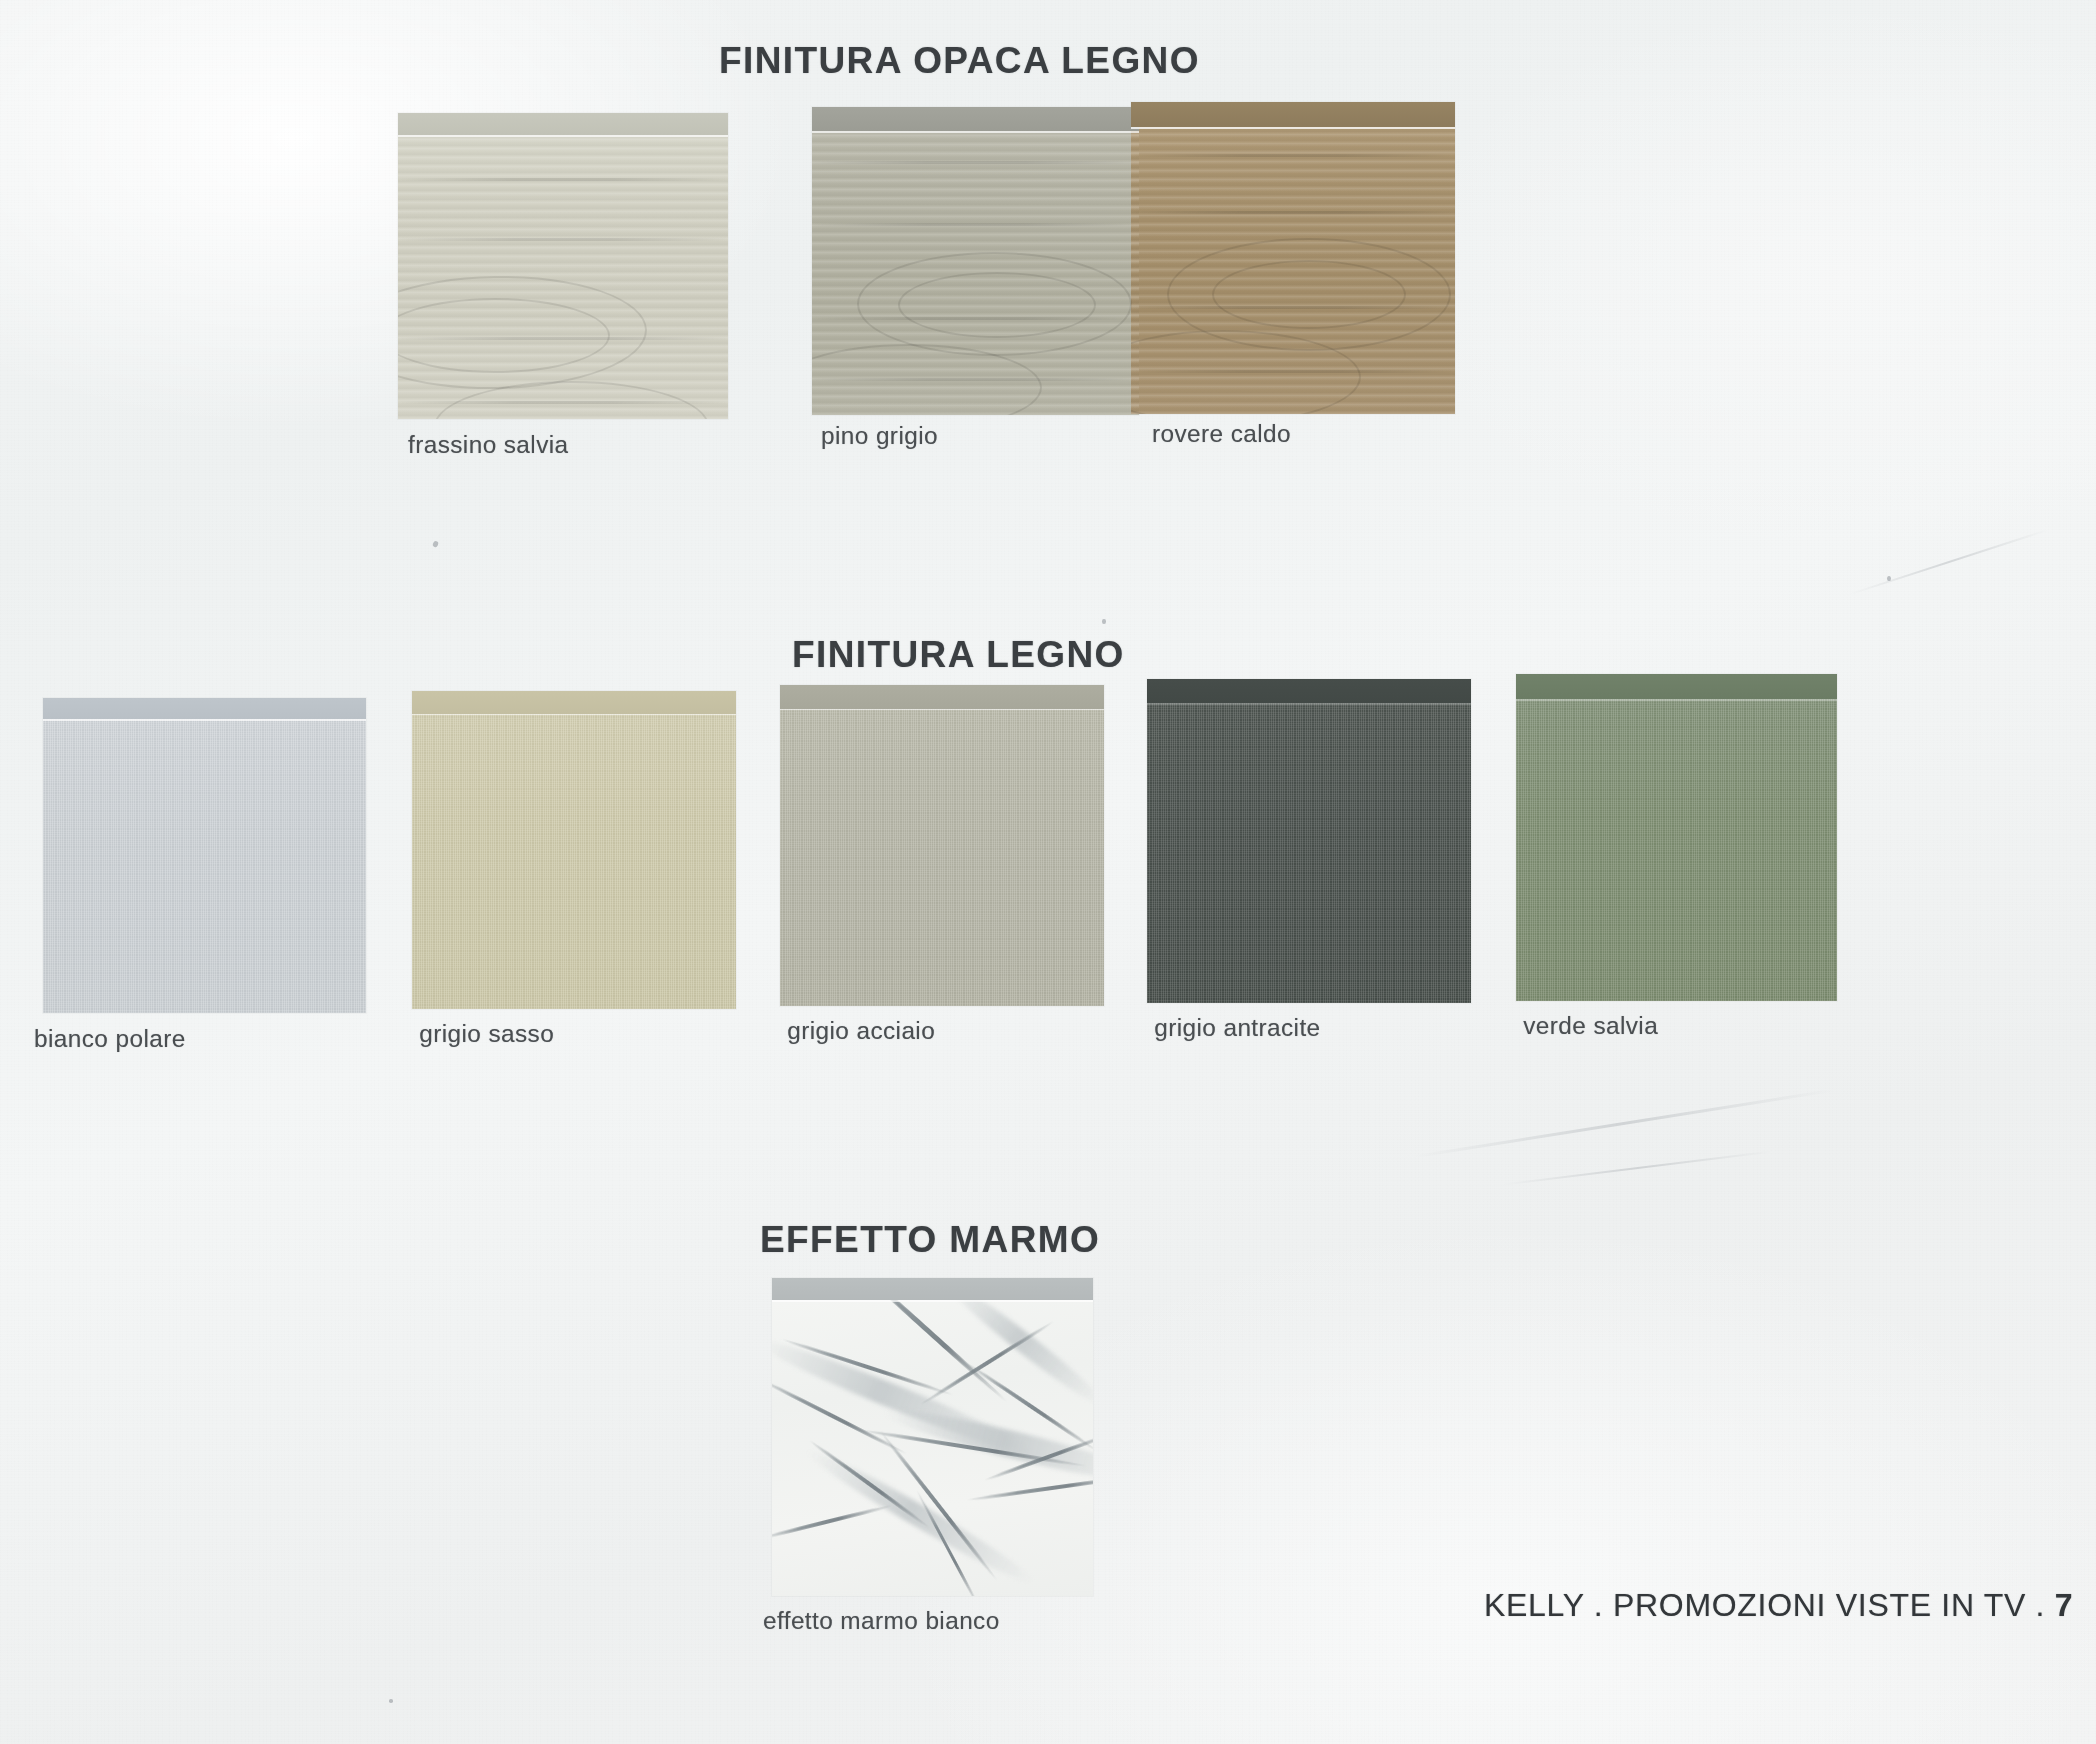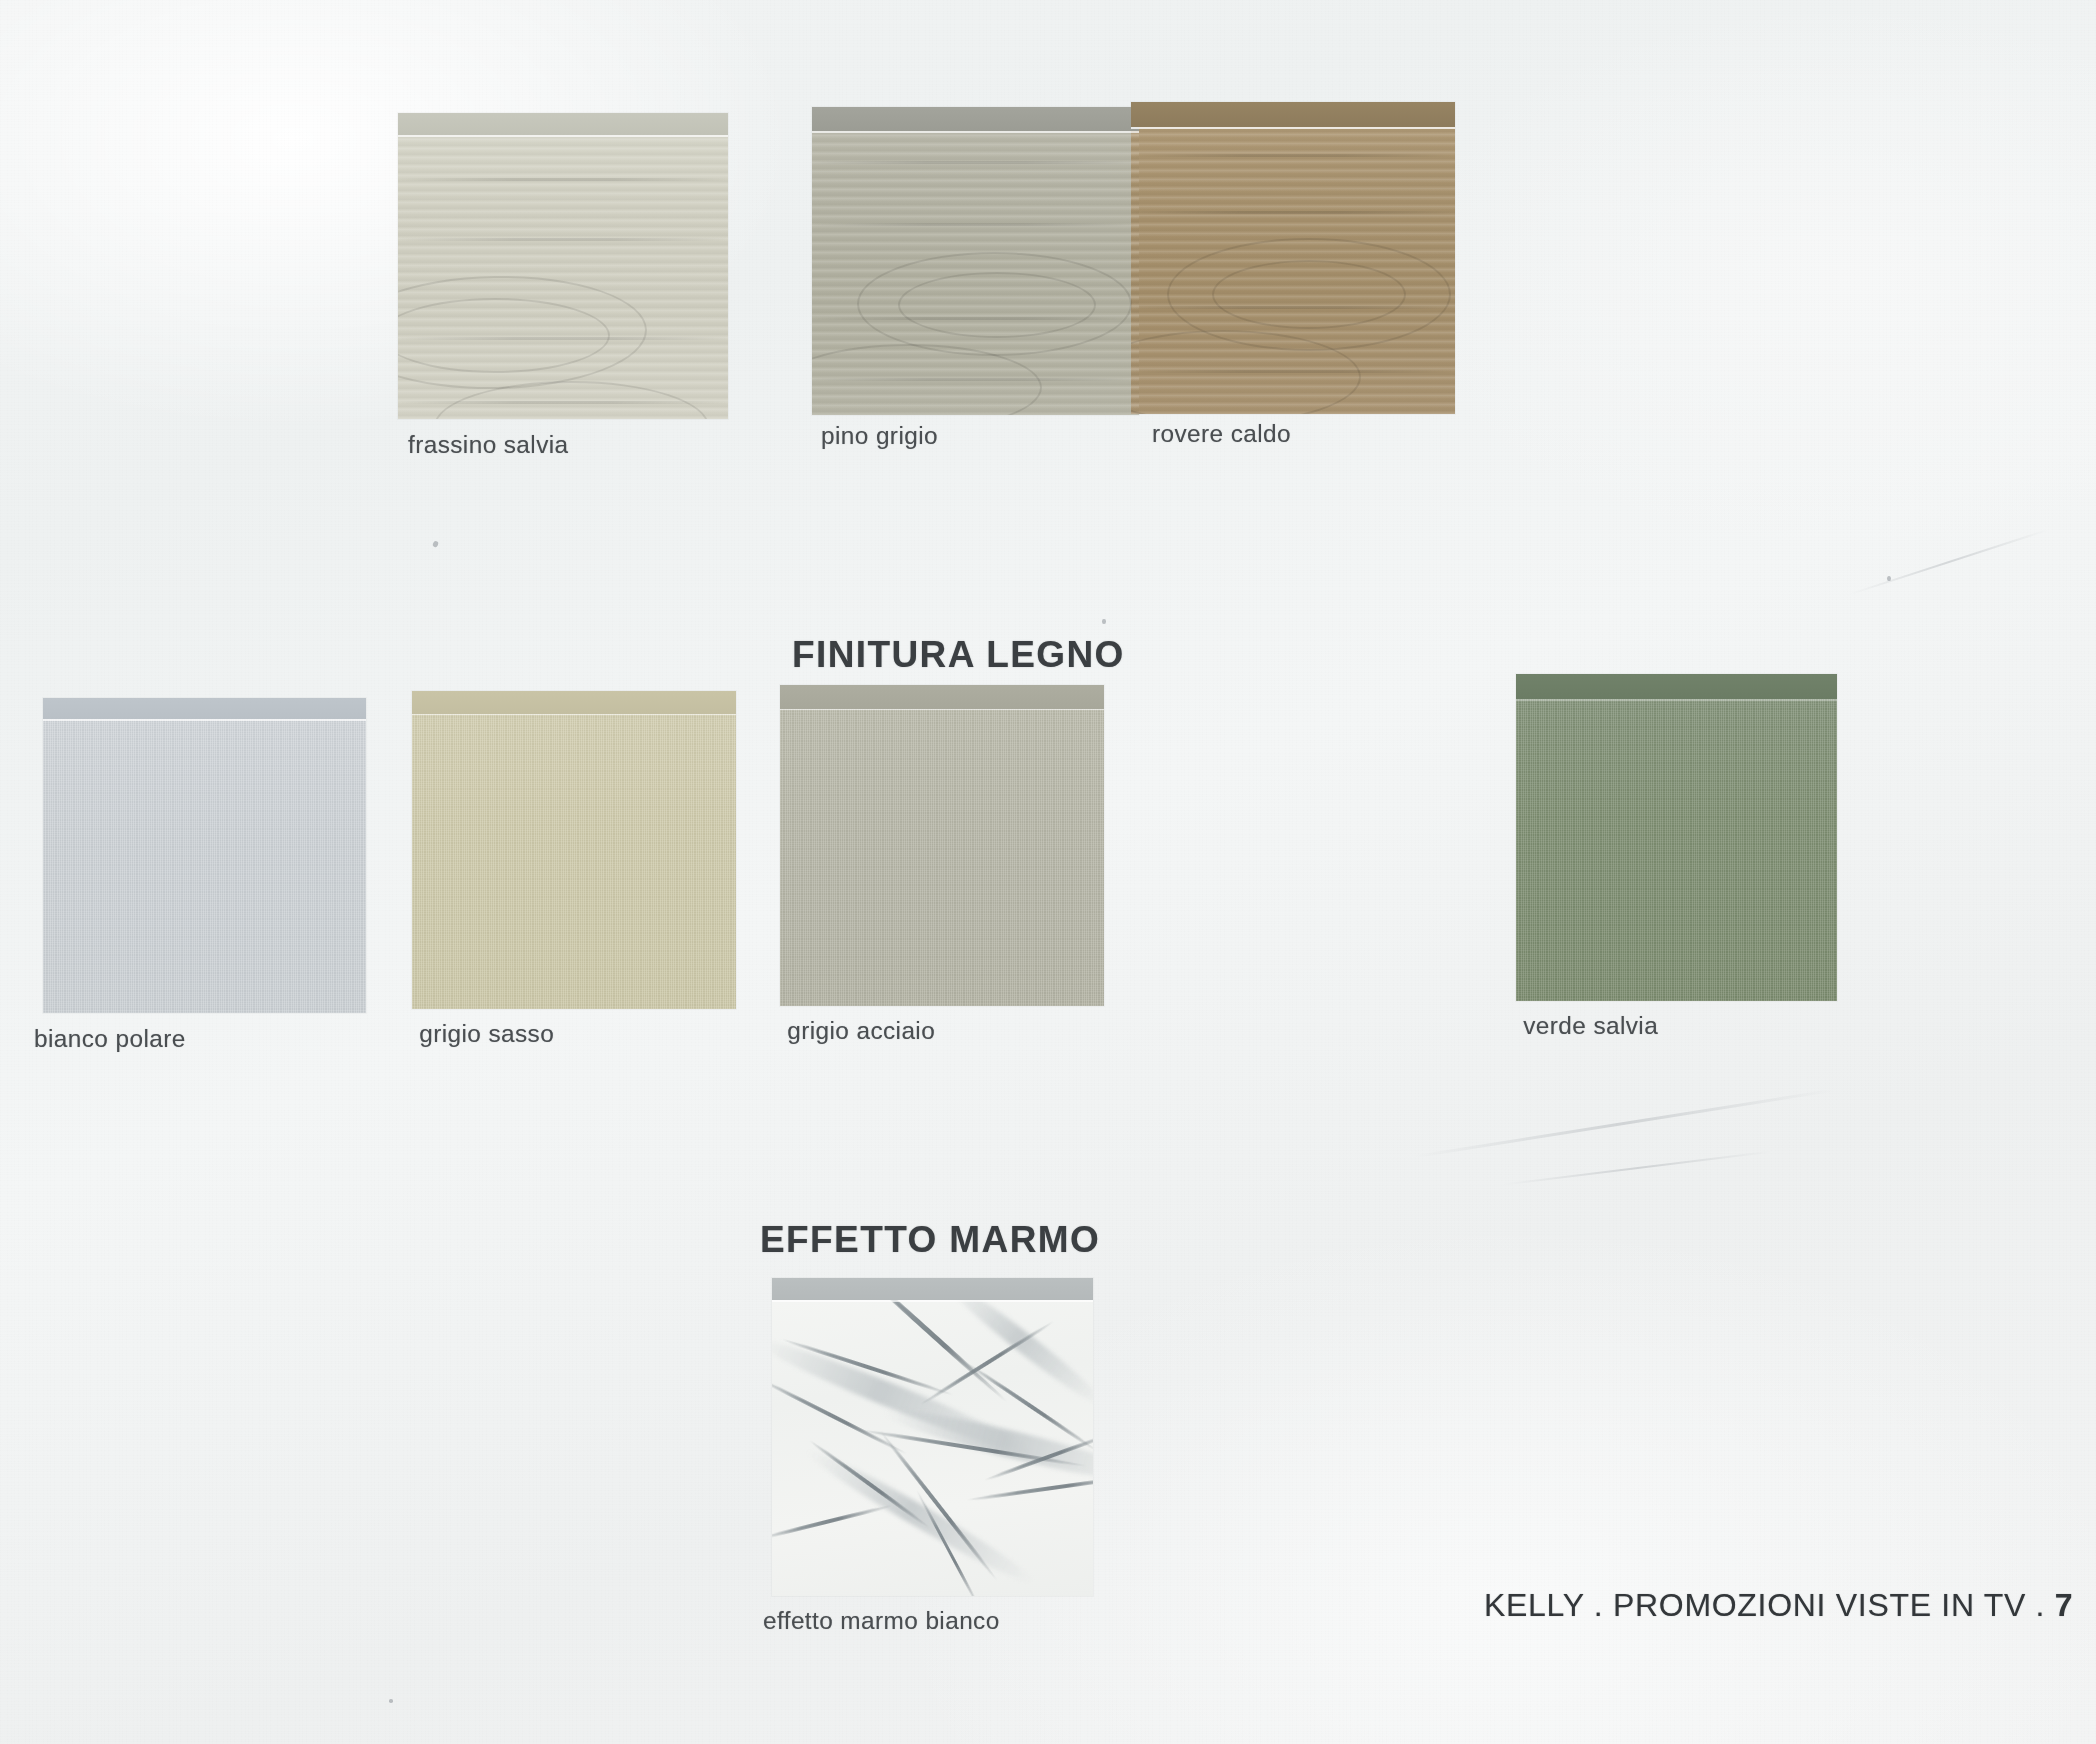--- a/index.html
+++ b/index.html
@@ -172,20 +172,21 @@
   <div id="scan-blemishes">
     <div class="crease" style="left:1411px; top:1122px; width:425px; height:2.7px; transform:rotate(-9deg);"></div>
     <div class="crease" style="left:1502px; top:1167px; width:271px; height:1.8px; transform:rotate(-7deg);"></div>
     <div class="crease" style="left:1845px; top:561px;  width:208px; height:1.8px; transform:rotate(-18deg);"></div>
     <div class="fleck" style="left:433px;  top:541px;  width:4.5px; height:6.3px; transform:rotate(24deg);"></div>
     <div class="fleck" style="left:1887px; top:576px;  width:3.6px; height:5.4px;"></div>
     <div class="fleck" style="left:389px;  top:1699px; width:3.6px; height:3.6px;"></div>
     <div class="fleck" style="left:1102px; top:619px;  width:3.6px; height:4.5px;"></div>
   </div>
 
+  <h2 class="section-heading" style="left:719px; top:9px;">FINITURA OPACA LEGNO</h2>
 
   <div class="swatch-group" style="left:398px; top:113px;">
     <div class="swatch" style="width:330px; height:306px;">
       <div class="swatch-body" style="background:
             linear-gradient(180deg,#d7d7ca 0%,#d1d0c2 30%,#cfcec0 62%,#d4d3c6 100%);"></div>
       <div class="woodgrain">
         <div class="lines"></div>
         <div class="cathedral" style="left:-54px;  top:163px; width:299px; height:109px; transform:rotate(-1deg);"></div>
         <div class="cathedral" style="left:-18px;  top:185px; width:226px; height:71px;"></div>
         <div class="cathedral" style="left:36px;   top:268px; width:271px; height:87px;"></div>
@@ -262,20 +263,28 @@
 
   <div class="swatch-group" style="left:412px; top:691px;">
     <div class="swatch weave" style="width:324px; height:318px;">
       <div class="swatch-body" style="background:linear-gradient(180deg,#d3cfb2 0%,#cecaab 45%,#ccc8a8 100%);"></div>
       <div class="swatch-topband" style="height:22.6px; background:linear-gradient(180deg,#c9c4a6 0%,#c3bea1 100%);"></div>
       <div class="swatch-hairline" style="top:22.6px; background:rgba(255,255,255,.6);"></div>
     </div>
     <span class="swatch-label" style="left:7.2px; top:329px;">grigio sasso</span>
   </div>
 
+  <div class="swatch-group" style="left:1147px; top:679px;">
+    <div class="swatch weave" style="width:324px; height:324px;">
+      <div class="swatch-body" style="background:linear-gradient(180deg,#4e5551 0%,#4a514d 45%,#474e4a 100%);"></div>
+      <div class="swatch-topband" style="height:24.4px; background:linear-gradient(180deg,#464d4a 0%,#424946 100%);"></div>
+      <div class="swatch-hairline" style="top:24.4px; background:rgba(255,255,255,.22);"></div>
+    </div>
+    <span class="swatch-label" style="left:7.2px; top:335px;">grigio antracite</span>
+  </div>
 
   <div class="swatch-group" style="left:1516px; top:674px;">
     <div class="swatch weave" style="width:321px; height:327px;">
       <div class="swatch-body" style="background:linear-gradient(180deg,#83937a 0%,#7e8e71 45%,#7b8b6e 100%);"></div>
       <div class="swatch-topband" style="height:25px; background:linear-gradient(180deg,#71826a 0%,#6b7c64 100%);"></div>
       <div class="swatch-hairline" style="top:25px; background:rgba(255,255,255,.35);"></div>
     </div>
     <span class="swatch-label" style="left:7.2px; top:338px;">verde salvia</span>
   </div>
 

